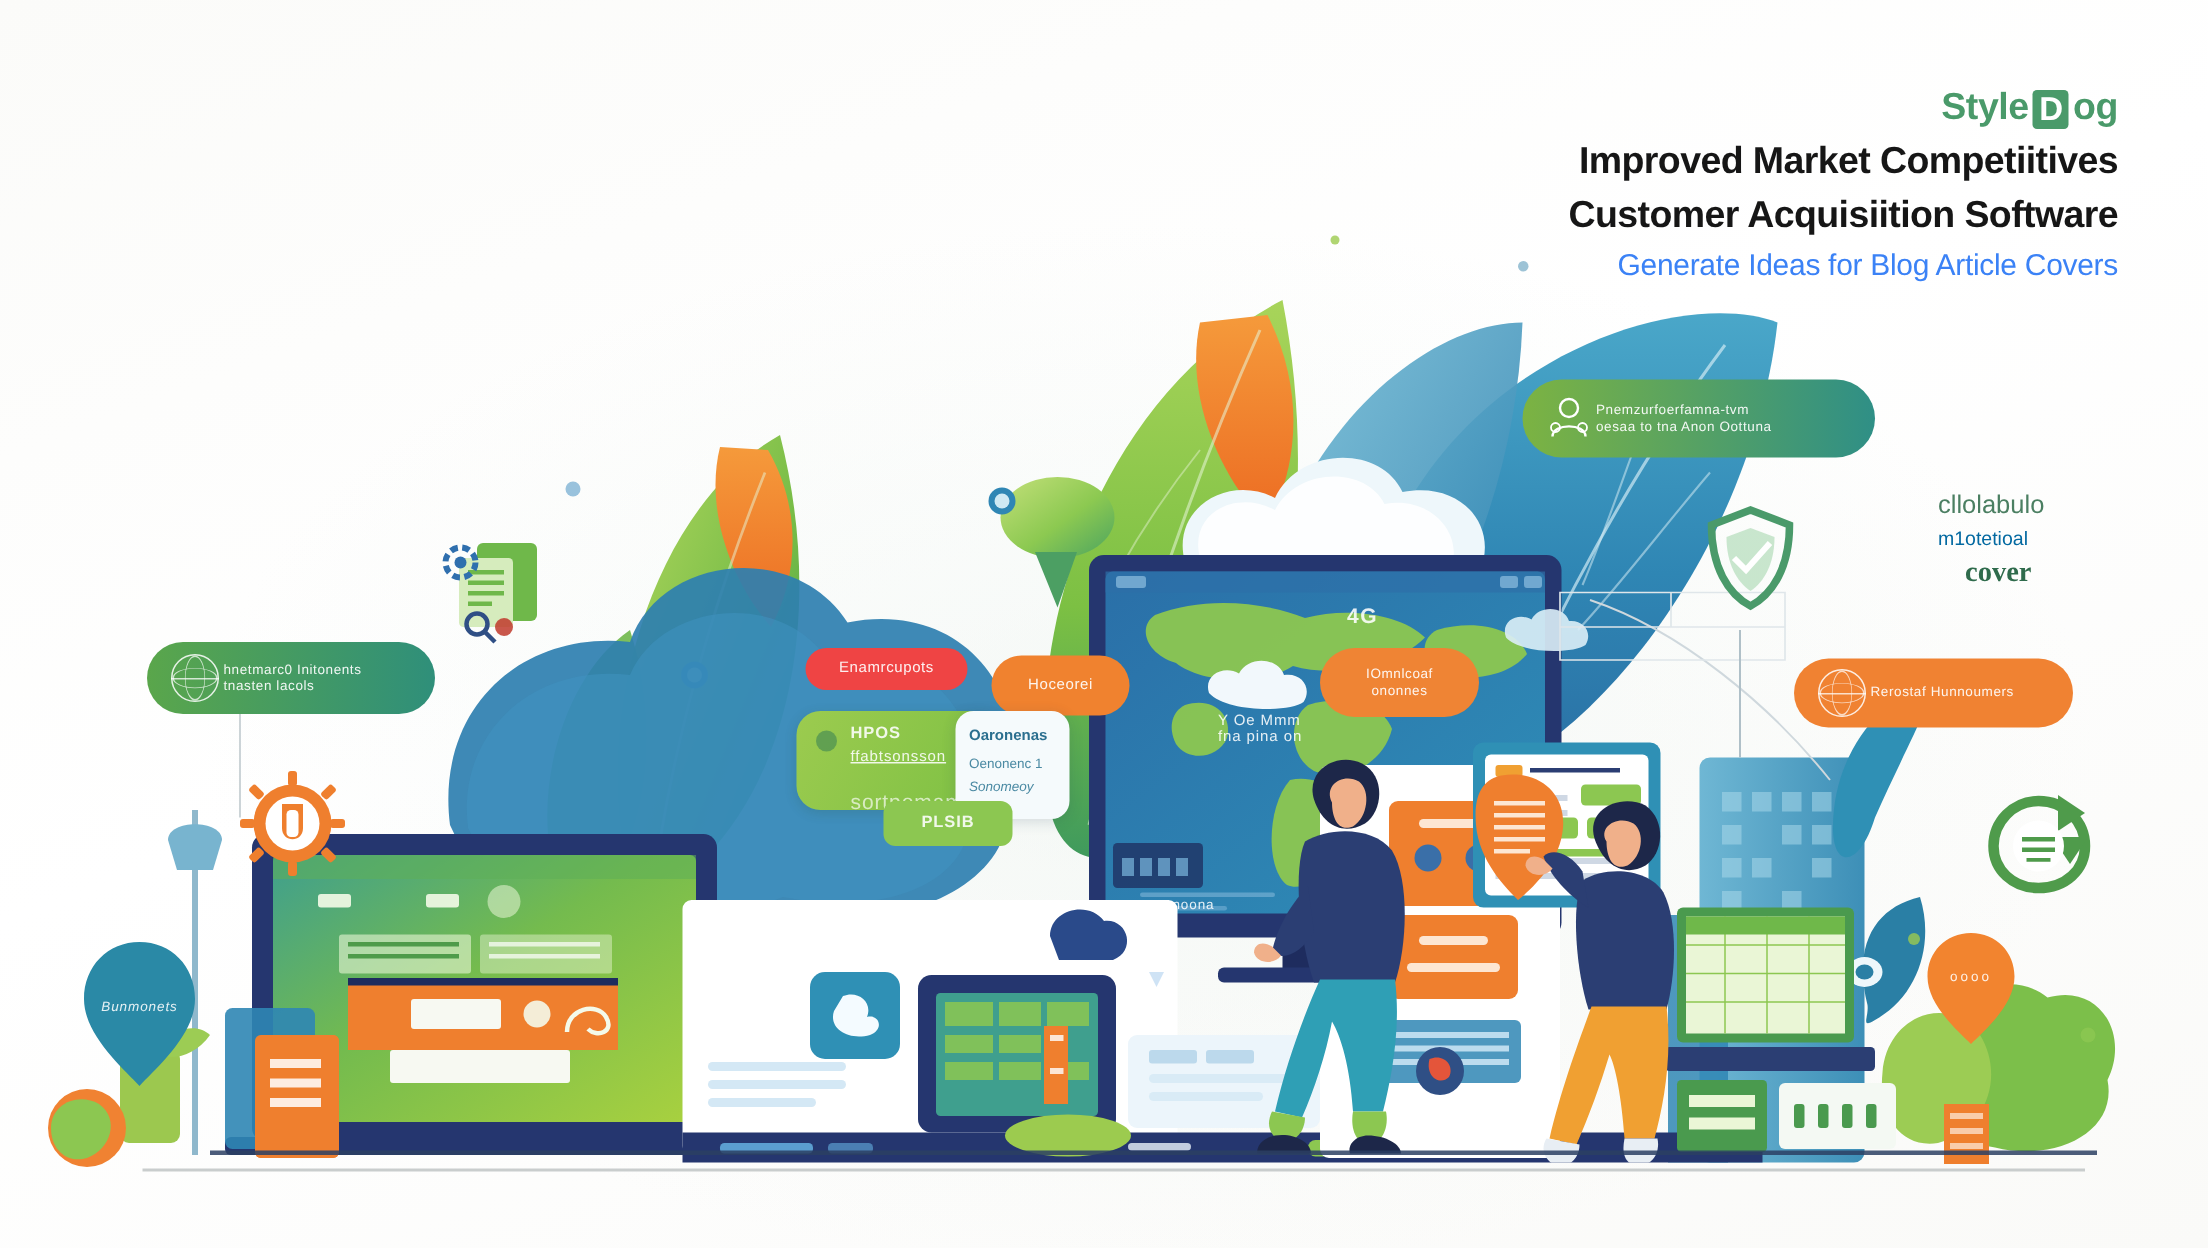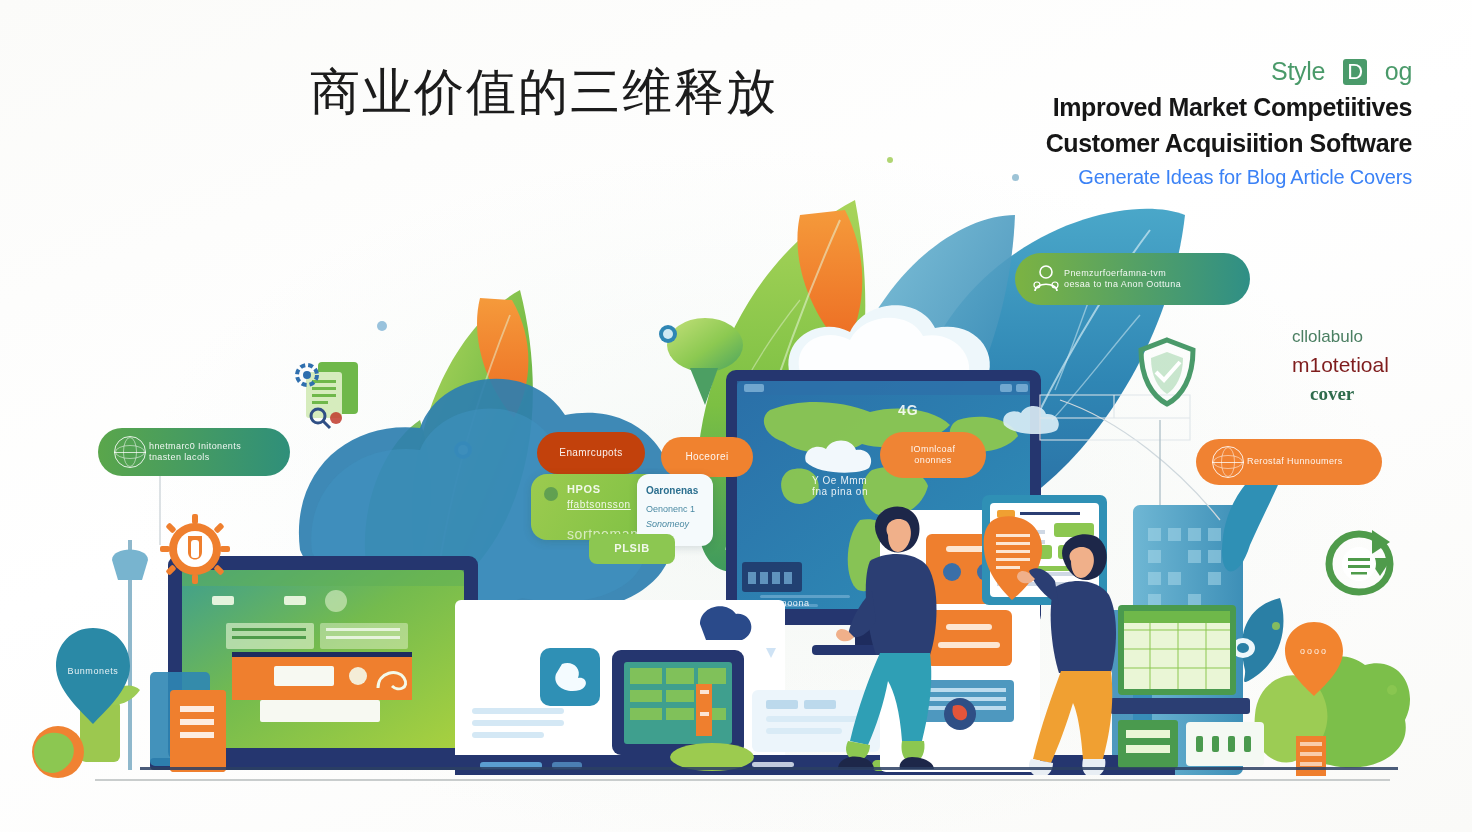--- a/index.html
+++ b/index.html
@@ -18,22 +18,22 @@
       radial-gradient(900px 500px at 52% 60%, rgba(236,243,238,.55), rgba(255,255,255,0) 70%),
       linear-gradient(160deg,#fbfbf9 0%,#ffffff 45%,#fafaf8 100%);}
 
   
   .headline{position:absolute;left:310px;top:64px;
     font-size:50px;line-height:1.12;letter-spacing:2px;
     color:#1c1c1c;font-weight:400;white-space:nowrap;}
 
   
   .brand-block{position:absolute;right:60px;top:58px;width:420px;text-align:right;}
-  .brand-logo{font-size:25px;font-weight:400;color:#4a9a6a;letter-spacing:-.3px;line-height:1.1;
-      display:flex;justify-content:flex-end;align-items:center;gap:18px;}
+  .brand-logo{font-size:25px;font-weight:700;color:#4a9a6a;letter-spacing:-.3px;line-height:1.1;
+      display:flex;justify-content:flex-end;align-items:flex-end;gap:3px;}
   .brand-logo .boxd{background:#4a9a6a;color:#ffffff;border-radius:3px;padding:0 4px;font-size:22px;line-height:1.18;display:inline-block;}
   .brand-h1{font-size:25px;font-weight:700;color:#161616;line-height:1.22;margin-top:6px;letter-spacing:-.4px;}
   .brand-sub{font-size:20px;font-weight:400;color:#3b82f6;line-height:1.3;margin-top:5px;letter-spacing:-.2px;}
   .brand-dot{position:absolute;left:20px;bottom:9px;width:7px;height:7px;border-radius:50%;background:#9dc3d6;}
 
   
   .sh{position:absolute;}
   .pill{position:absolute;display:flex;align-items:center;gap:3px;border-radius:999px;
      padding:0 16px;color:#fff;box-sizing:border-box;}
   .pill .ptext{font-size:9px;line-height:1.25;letter-spacing:.4px;opacity:.92;}
@@ -49,21 +49,20 @@
   .baseline2{position:absolute;left:140px;top:767px;width:1258px;height:3px;background:#2c3f63;opacity:.85;}
 
   .ghost{color:rgba(255,255,255,.88);font-size:9px;letter-spacing:.6px;}
 </style>
 </head>
 <body>
 
 <div class="stage">
   <div class="bg-wash"></div>
 
-  <div class="headline">商业价值的三维释放</div>
 
   <div class="brand-block">
     <div class="brand-logo">
       <span>Style</span>
         <span class="boxd">D</span>
         <span>og</span>
     </div>
     <div class="brand-h1">Improved Market Competiitives</div>
     <div class="brand-h1">Customer Acquisiition Software</div>
     <div style="position:relative;">
@@ -476,35 +475,35 @@
     </span>
   </div>
 
   <div class="pill" style="left:1196px;top:439px;width:186px;height:46px;background:#f08232;justify-content:flex-start;">
     <span class="globe">
         <i></i>
       </span>
     <span class="ptext blur">Rerostaf Hunnoumers</span>
   </div>
 
-  <div class="pill" style="left:537px;top:432px;width:108px;height:42px;background:#c2410c;justify-content:center;">
+  <div class="pill" style="left:537px;top:432px;width:108px;height:28px;background:#ef4444;justify-content:center;">
     <span class="ptext blur" style="font-size:10px;">Enamrcupots</span>
   </div>
 
   <div class="pill" style="left:661px;top:437px;width:92px;height:40px;background:#f0822f;justify-content:center;">
     <span class="ptext blur" style="font-size:10px;">Hoceorei</span>
   </div>
 
   <div class="pill" style="left:880px;top:432px;width:106px;height:46px;background:#ef8434;justify-content:center;text-align:center;">
     <span class="ptext blur" style="font-size:9px;">
       <span>IOmnlcoaf</span><br><span>ononnes</span>
     </span>
   </div>
 
-  <div class="sh" style="left:52px;top:626px;width:82px;height:100px;">
+  <div class="sh" style="left:52px;top:626px;width:82px;height:100px;font-style:italic;">
     <svg width="82" height="100" viewBox="0 0 82 100">
       <path d="M41 2 C 62 2, 78 18, 78 40 C 78 64, 52 86, 41 98 C 30 86, 4 64, 4 40 C 4 18, 20 2, 41 2 Z" fill="#2a89a6"></path>
     </svg>
     <span class="ghost blur" style="position:absolute;left:0;top:40px;width:82px;text-align:center;">Bunmonets</span>
   </div>
 
   <div class="sh" style="left:1282px;top:620px;width:64px;height:78px;">
     <svg width="64" height="78" viewBox="0 0 64 78">
       <path d="M32 2 C 49 2, 61 15, 61 31 C 61 50, 41 67, 32 76 C 23 67, 3 50, 3 31 C 3 15, 15 2, 32 2 Z" fill="#f2842f"></path>
     </svg>
@@ -530,19 +529,19 @@
 
   <div class="sh" style="left:812px;top:475px;width:120px;">
     <div class="ghost blur" style="font-size:10px;">Y Oe Mmm</div>
     <div class="ghost blur" style="font-size:10px;">fna pina on</div>
   </div>
   <div class="sh ghost blur" style="left:898px;top:402px;font-size:14px;font-weight:700;letter-spacing:1px;">4G</div>
   <div class="sh ghost blur" style="left:776px;top:598px;font-size:9px;">onoona</div>
 
   <div class="sh" style="left:1292px;top:325px;width:150px;">
     <div class="blur" style="font-size:17px;color:#4b7f62;line-height:1.45;">cllolabulo</div>
-    <div class="blur" style="font-size:21px;color:#7f1d1d;line-height:1.45;">m1otetioal</div>
+    <div class="blur" style="font-size:13px;color:#0369a1;line-height:1.45;">m1otetioal</div>
     <div class="blur" style="font-size:19px;font-weight:700;color:#2f6b4c;line-height:1.5;margin-left:18px;font-family:Liberation Serif, serif;">cover</div>
   </div>
 
   <div class="baseline2"></div>
   <div class="baseline"></div>
 </div>
 
 </body></html>

